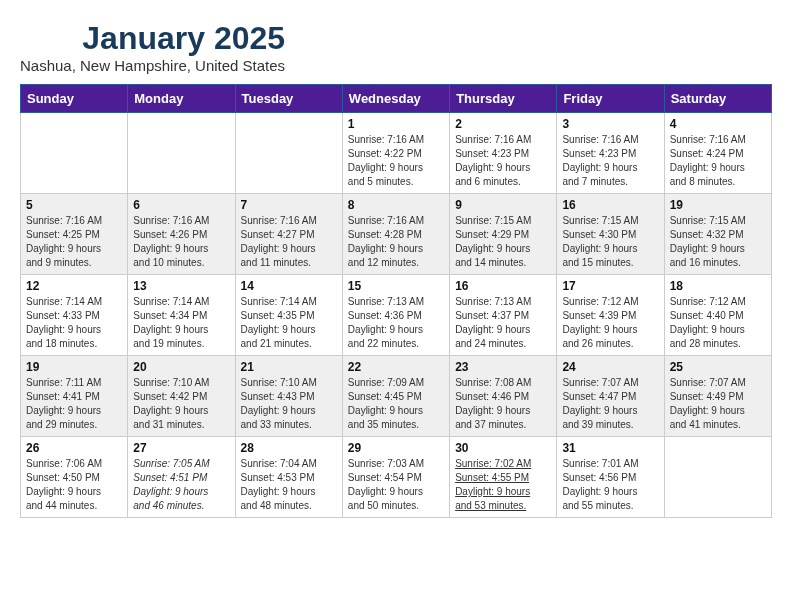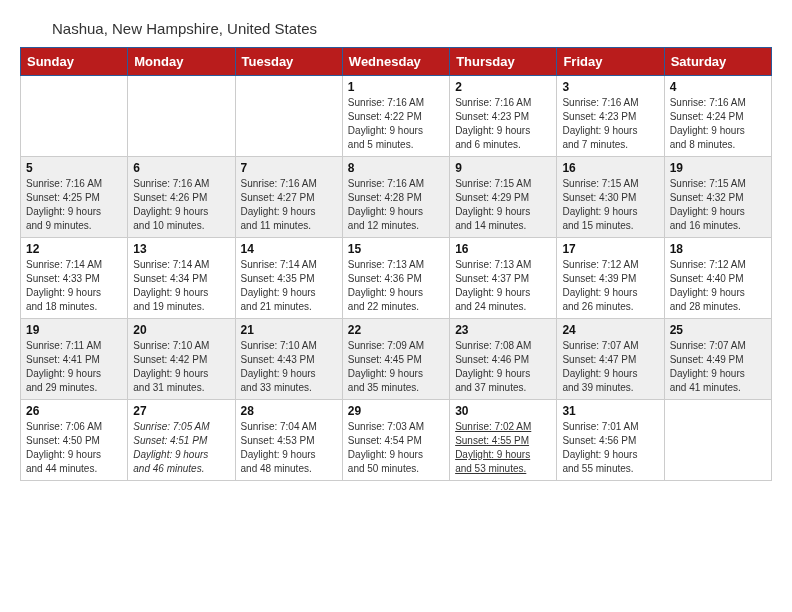--- a/index.html
+++ b/index.html
@@ -39,29 +39,28 @@
       text-align: right;
     }
     .month-title {
       font-size: 32px;
       font-weight: bold;
       color: #1a3a5c;
     }
     .location-title {
       font-size: 15px;
       color: #333;
-      margin-left: 32px;
     }
     .calendar {
       width: 100%;
       border-collapse: collapse;
       border: 1px solid #ccc;
     }
     .calendar th {
-      background-color: #b91c1c;
+      background-color: #4c1d95;
       color: white;
       text-align: left;
       padding: 6px 6px;
       font-size: 13px;
       border: 1px solid #2a5a9a;
     }
     .calendar td {
       vertical-align: top;
       border: 1px solid #ccc;
       padding: 4px 5px;
@@ -93,20 +92,21 @@
     }
     .calendar tr:nth-child(even) td {
       background: #efefef;
     }
   </style>
 </head>
 <body>
 
 <div class="header-area">
   <div class="title-area">
+    <div class="month-title">January 2025</div>
     <div class="location-title">Nashua, New Hampshire, United States</div>
   </div>
 </div>
 
 <table class="calendar">
   <thead>
     <tr>
         <th>Sunday</th>
         <th>Monday</th>
         <th>Tuesday</th>

